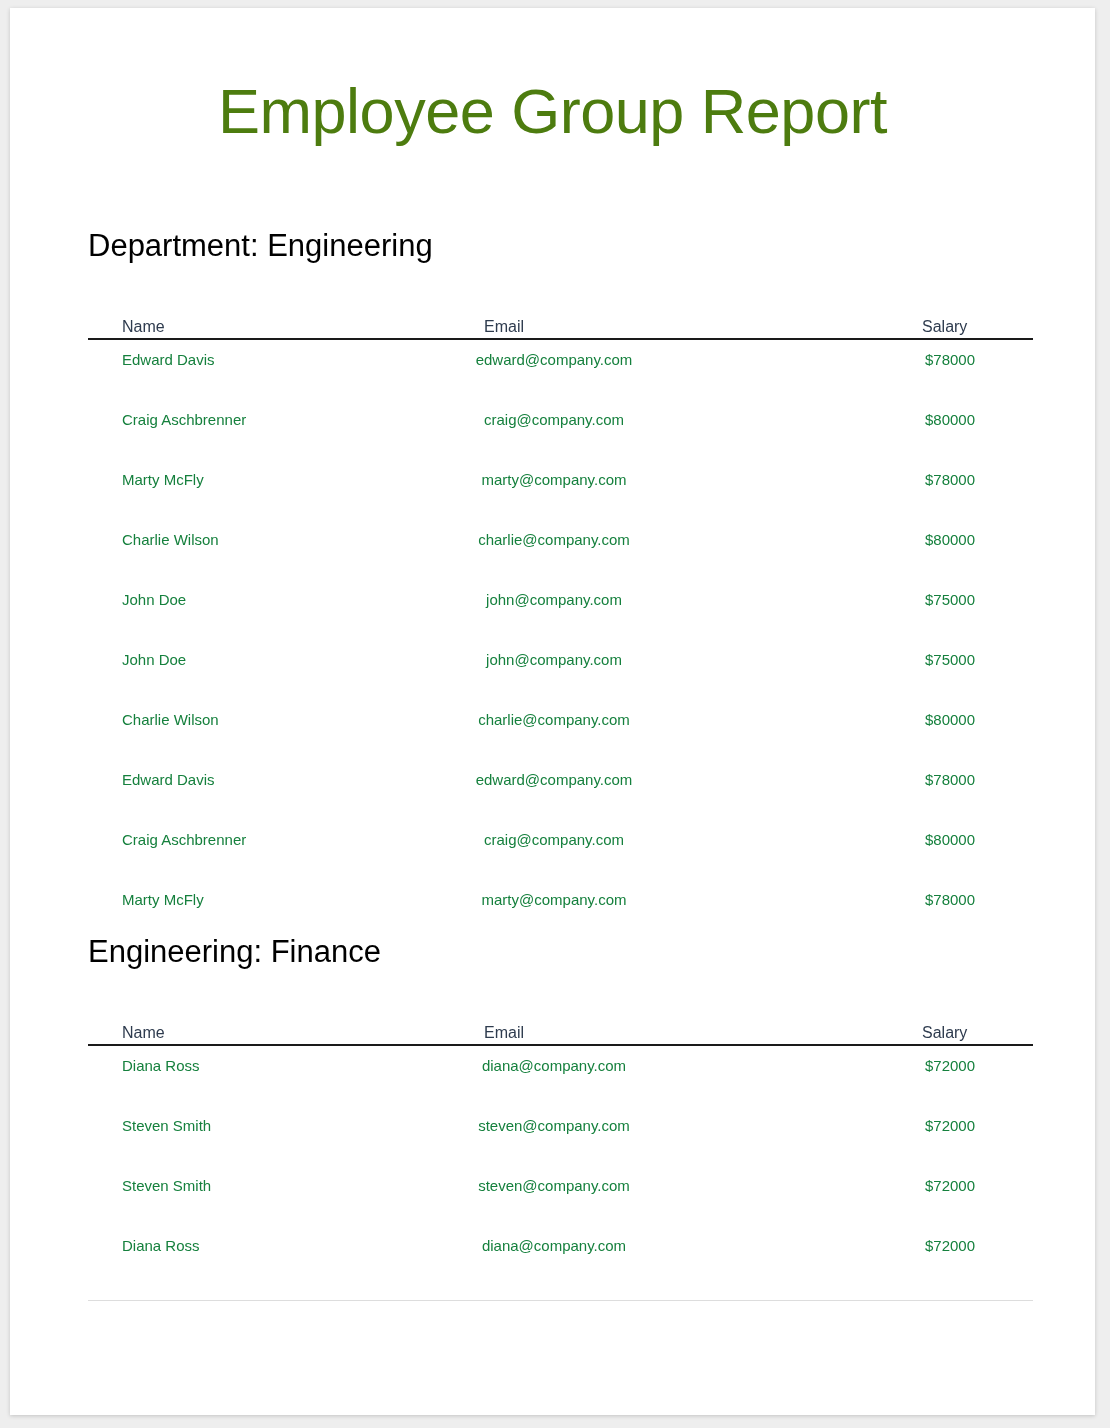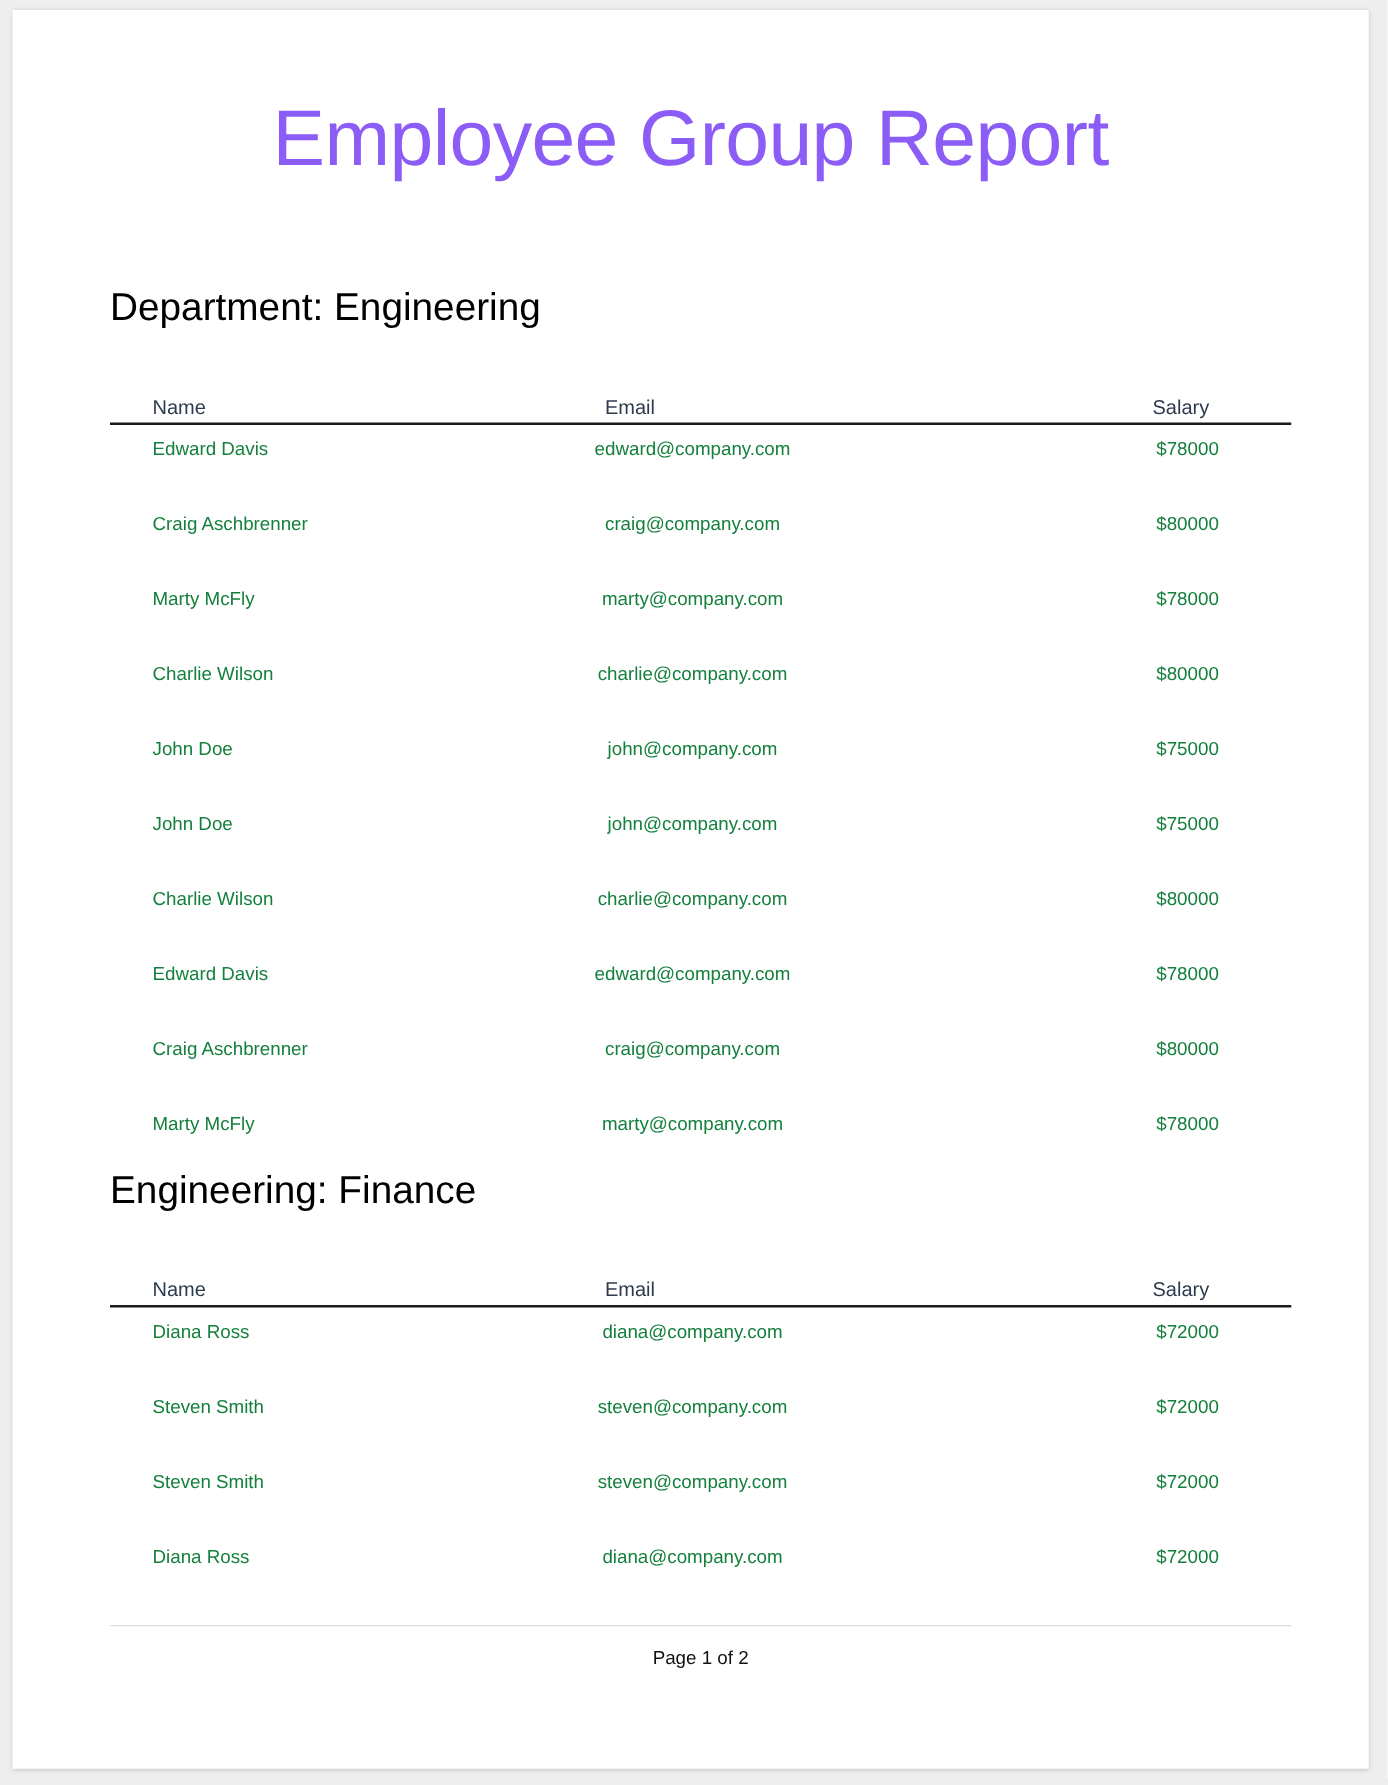--- a/index.html
+++ b/index.html
@@ -27,21 +27,21 @@
 
   .doc-title {
     position: absolute;
     left: 0;
     top: 72px;
     width: 1085px;
     text-align: center;
     font-size: 63px;
     font-weight: normal;
     line-height: 1.0;
-    color: #8b5cf6;
+    color: #4d7c0f;
     letter-spacing: -0.5px;
     margin: 0;
   }
 
   .dept-heading {
     position: absolute;
     left: 78px;
     font-size: 31px;
     font-weight: normal;
     line-height: 1.0;
@@ -216,15 +216,14 @@
         </div>
         <div class="trow">
           <div class="cell cell-name">Diana Ross</div>
           <div class="cell cell-email">diana@company.com</div>
           <div class="cell cell-salary">$72000</div>
         </div>
       </div>
     </div>
 
   <div class="footer-rule"></div>
-  <div class="footer-text">Page 1 of 2</div>
 
 </div>
 
 </body></html>

